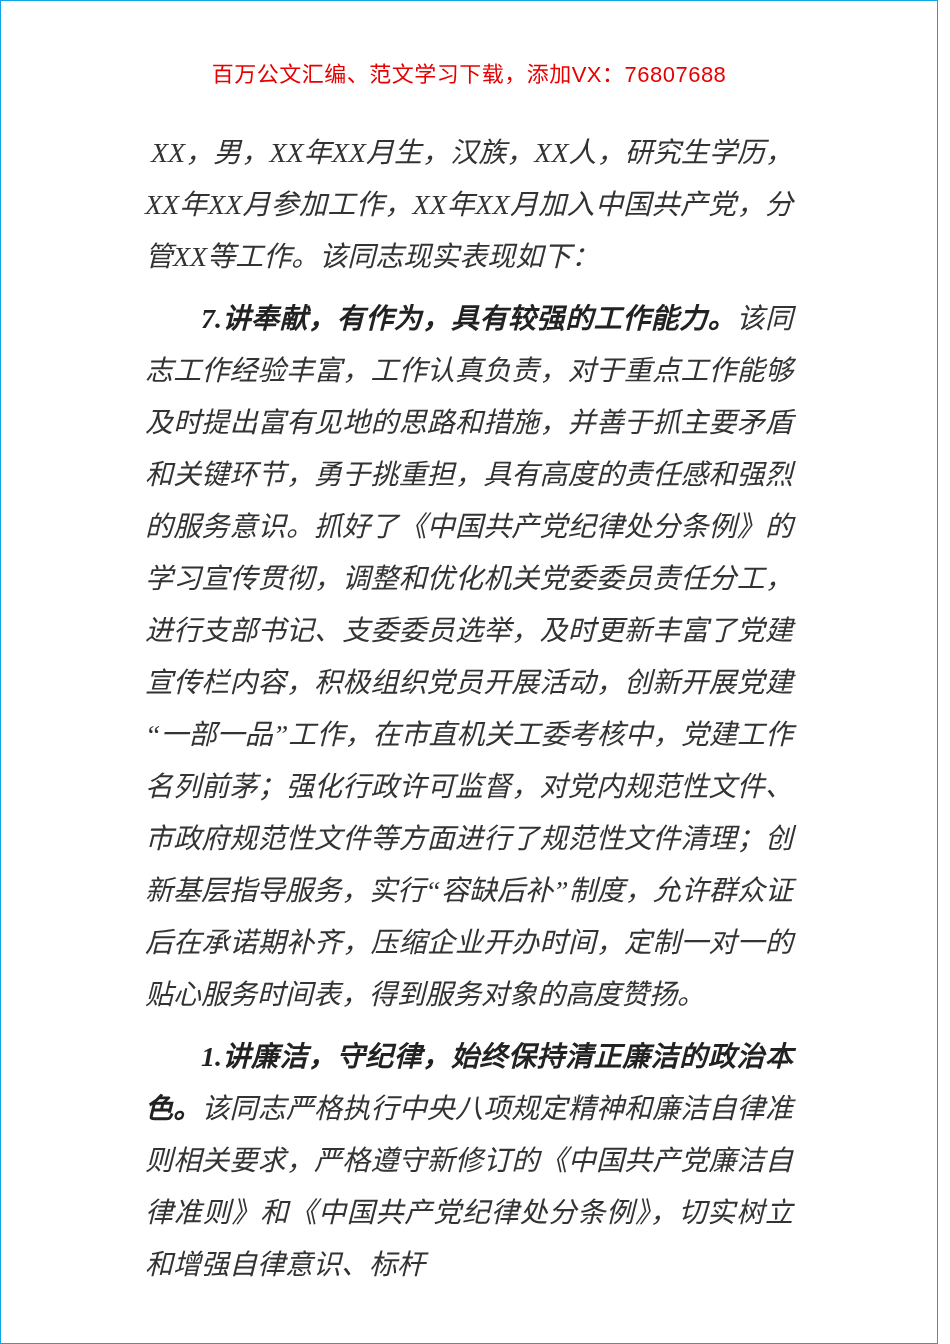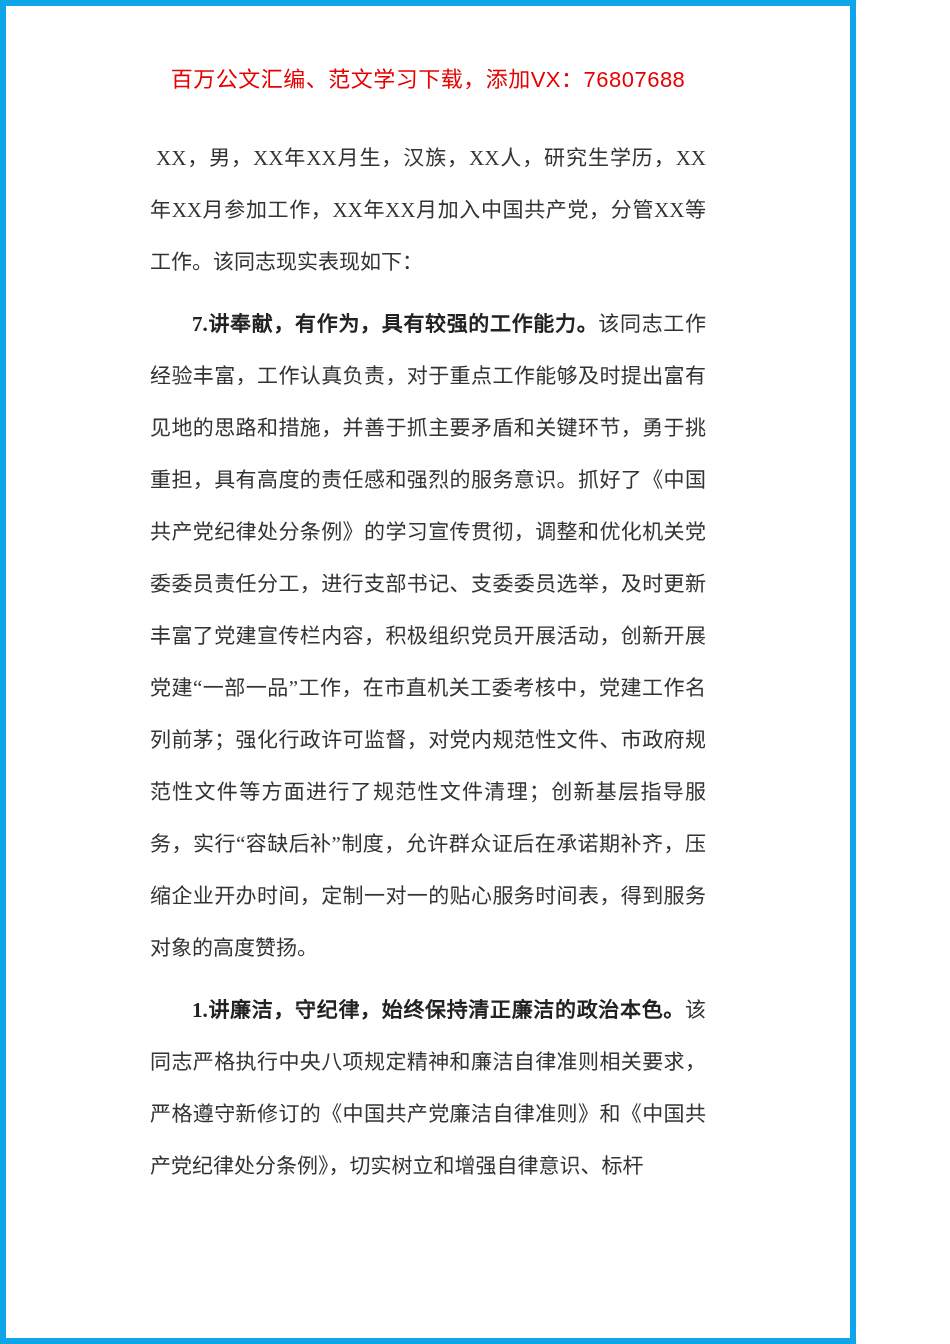--- a/index.html
+++ b/index.html
@@ -1,49 +1,50 @@
 <!DOCTYPE html>
 <html lang="zh-CN"><head>
 <meta charset="utf-8">
 <style>
   html, body {
     margin: 0;
     padding: 0;
     background: #ffffff;
   }
   .page {
-    width: 856px;
+    width: 938px;
     height: 1344px;
     box-sizing: border-box;
     background: #ffffff;
-    border: 6px solid #0ea5e9;
+    border: 1px solid #0ea5e9;
     padding-top: 62px;
     overflow: hidden;
     font-family: "Liberation Serif", "DejaVu Serif", serif;
   }
   .promo-header {
     text-align: center;
     font-size: 22px;
     line-height: 24px;
     color: #e60000;
     letter-spacing: 0.5px;
     font-family: "Liberation Sans", "DejaVu Sans", sans-serif;
   }
   .content {
     margin-top: 40px;
     padding: 0 144px;
     color: #333333;
   }
   .para {
-    font-size: 21px;
+    font-size: 28px;
     line-height: 52px;
     text-align: justify;
     margin: 0 0 10px 0;
     color: #333333;
     word-break: break-all;
+    font-style: italic;
   }
   .para.indent {
     text-indent: 2em;
   }
   .para.intro {
     text-indent: 6px;
   }
   .lead {
     font-weight: bold;
     color: #222222;

